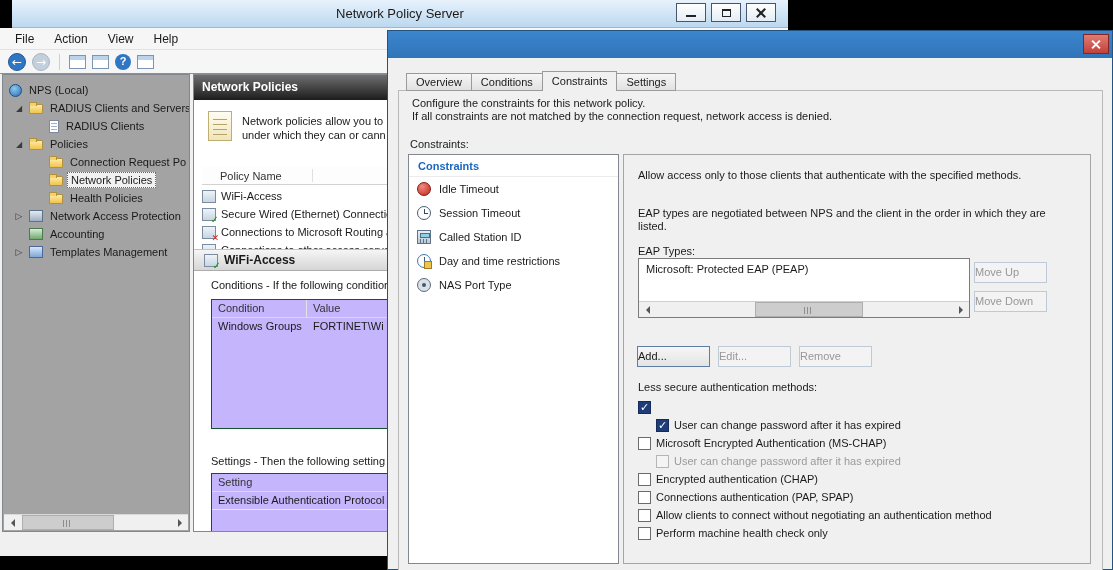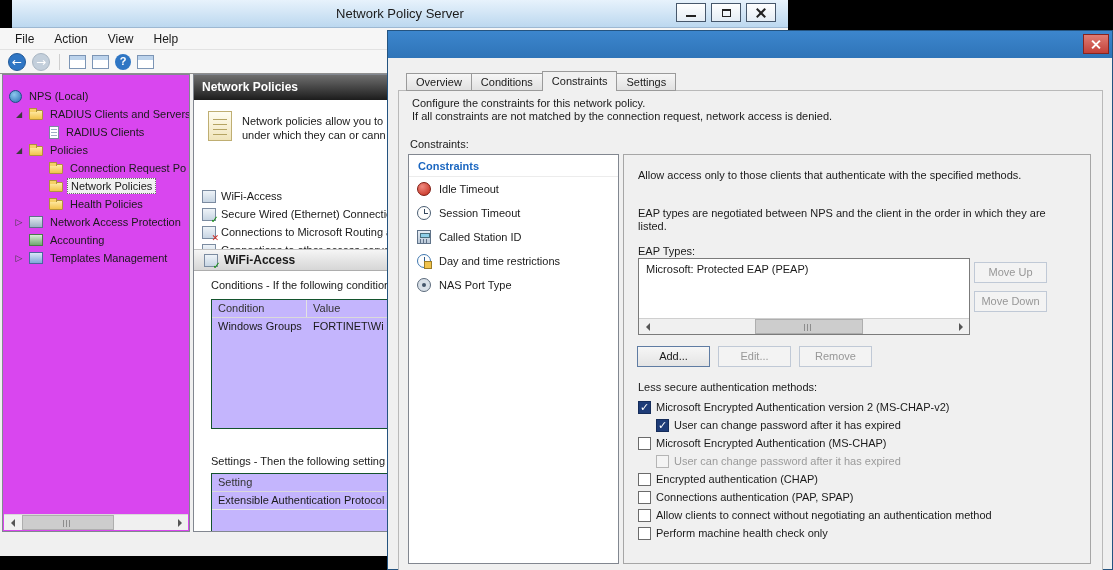--- a/index.html
+++ b/index.html
@@ -30,21 +30,21 @@
     display:flex;align-items:center;padding-left:8px;gap:6px}
   .nav-circle{width:18px;height:18px;border-radius:50%;color:#fff;font-size:12px;line-height:17px;text-align:center;font-family:"DejaVu Sans",sans-serif}
   .nav-back{background:#2f76c4;border:1px solid #235a99}
   .nav-fwd{background:#c3cfdb;border:1px solid #a9b6c3}
   .tb-sep{width:1px;height:16px;background:#cfcfcf;margin:0 3px}
   .tb-ico{width:17px;height:14px;border:1px solid #7c95b5;background:#fff;position:relative}
   .tb-ico::before{content:"";position:absolute;left:0;right:0;top:0;height:4px;background:#bcd3ec}
   .tb-help{width:16px;height:16px;border-radius:50%;background:#2f76c4;color:#fff;font-size:11px;font-weight:bold;text-align:center;line-height:15px}
 
   
-  #tree-pane{position:absolute;left:2px;top:74px;width:188px;height:458px;background:#d946ef;border:1px solid #828790;overflow:hidden;padding-top:12px}
+  #tree-pane{position:absolute;left:2px;top:74px;width:188px;height:458px;background:#a3a3a3;border:1px solid #828790;overflow:hidden;padding-top:6px}
   .trow{height:18px;display:flex;align-items:center;gap:4px;font-size:11px;white-space:nowrap;cursor:default}
   .lvl0{padding-left:6px}
   .lvl1{padding-left:10px}
   .lvl2{padding-left:46px}
   .exp{flex:0 0 12px;font-size:8px;color:#3b3b3b;text-align:center;font-family:"DejaVu Sans",sans-serif}
   .exp.open::before{content:"◢"}
   .exp.closed::before{content:"▷";font-size:9px}
   .ti{flex:0 0 14px;height:12px;position:relative}
   .ti.nps{width:13px;flex-basis:13px;height:13px;border-radius:50%;background:radial-gradient(circle at 38% 32%,#8cc8ee,#2c6db3);border:1px solid #1e4e85}
   .ti.folder{height:10px;background:linear-gradient(#ffeba6,#f1c34c);border:1px solid #b1913d;border-radius:1px;margin-top:2px}
@@ -139,24 +139,24 @@
   .ci.daytime::after{content:"";position:absolute;right:-2px;bottom:-2px;width:6px;height:6px;background:#f1c34c;border:1px solid #9c7d28}
   .ci.nas{border-radius:50%;background:#d9e0e8;border:1px solid #5c6b7c}
   .ci.nas::before{content:"";position:absolute;left:4px;top:4px;width:4px;height:4px;border-radius:50%;background:#44556a}
 
   #rpanel{position:absolute;left:235px;top:123px;width:468px;height:410px;background:#f0f0f0;border:1px solid #a6a6a6}
   .ptext{position:absolute;font-size:11px;white-space:nowrap}
   #p-desc{left:14px;top:14px}
   #p-note1{left:14px;top:52px}
   #p-note2{left:14px;top:65px}
   #p-eap-label{left:14px;top:90px}
-  #eap-list{position:absolute;left:14px;top:103px;width:332px;height:77px;background:#fff;border:1px solid #7b7b7b}
+  #eap-list{position:absolute;left:14px;top:103px;width:332px;height:60px;background:#fff;border:1px solid #7b7b7b}
   .eap-item{font-size:11px;padding:4px 7px;white-space:nowrap;cursor:default}
   #eap-list .hscroll{left:0;right:0;bottom:0;border-top:1px solid #cfcfcf}
-  .btn{position:absolute;width:73px;height:21px;font-size:11px;line-height:19px;text-align:center;color:#1a1a1a;
+  .btn{position:absolute;width:73px;height:21px;font-size:11px;line-height:19px;color:#1a1a1a;
     background:linear-gradient(#f6f6f6,#e4e4e4);border:1px solid #8c9cb4;cursor:default}
   .btn.dis{color:#979797;border-color:#c0c9d6;background:#f3f3f3}
   #btn-moveup{left:350px;top:107px}
   #btn-movedown{left:350px;top:136px}
   #btn-add{left:13px;top:191px;border-color:#5f7ca3}
   #btn-edit{left:94px;top:191px}
   #btn-remove{left:175px;top:191px}
   #p-less{left:14px;top:226px}
   #cb-list{position:absolute;left:14px;top:243px;right:6px}
   .cbrow{height:18px;display:flex;align-items:center;gap:5px;font-size:11px;white-space:nowrap;cursor:default}
@@ -260,20 +260,21 @@
         <span class="sarrow right"></span>
       </div>
     </div>
 
     <div id="mid-pane">
       <div id="mid-header">Network Policies</div>
       <span class="scroll-icon"></span>
       <span class="mid-desc" style="top:40px">Network policies allow you to</span>
       <span class="mid-desc" style="top:54px">under which they can or cann</span>
 
+      <div id="plist-header">Policy Name</div>
       <div id="plist">
         <div class="prow">
           <span class="pico"></span>
           <span>WiFi-Access</span>
         </div>
         <div class="prow">
           <span class="pico pov-ok"></span>
           <span>Secure Wired (Ethernet) Connectio</span>
         </div>
         <div class="prow">
@@ -379,21 +380,20 @@
       <div class="btn dis" id="btn-movedown">Move Down</div>
       <div class="btn" id="btn-add">Add...</div>
       <div class="btn dis" id="btn-edit">Edit...</div>
       <div class="btn dis" id="btn-remove">Remove</div>
 
       <span class="ptext" id="p-less">Less secure authentication methods:</span>
 
       <div id="cb-list">
         <div class="cbrow checked">
           <span class="box"></span>
-          <span class="cbl">Microsoft Encrypted Authentication version 2 (MS-CHAP-v2)</span>
         </div>
         <div class="cbrow checked indent">
           <span class="box"></span>
           <span class="cbl">User can change password after it has expired</span>
         </div>
         <div class="cbrow">
           <span class="box"></span>
           <span class="cbl">Microsoft Encrypted Authentication (MS-CHAP)</span>
         </div>
         <div class="cbrow disabled indent">

